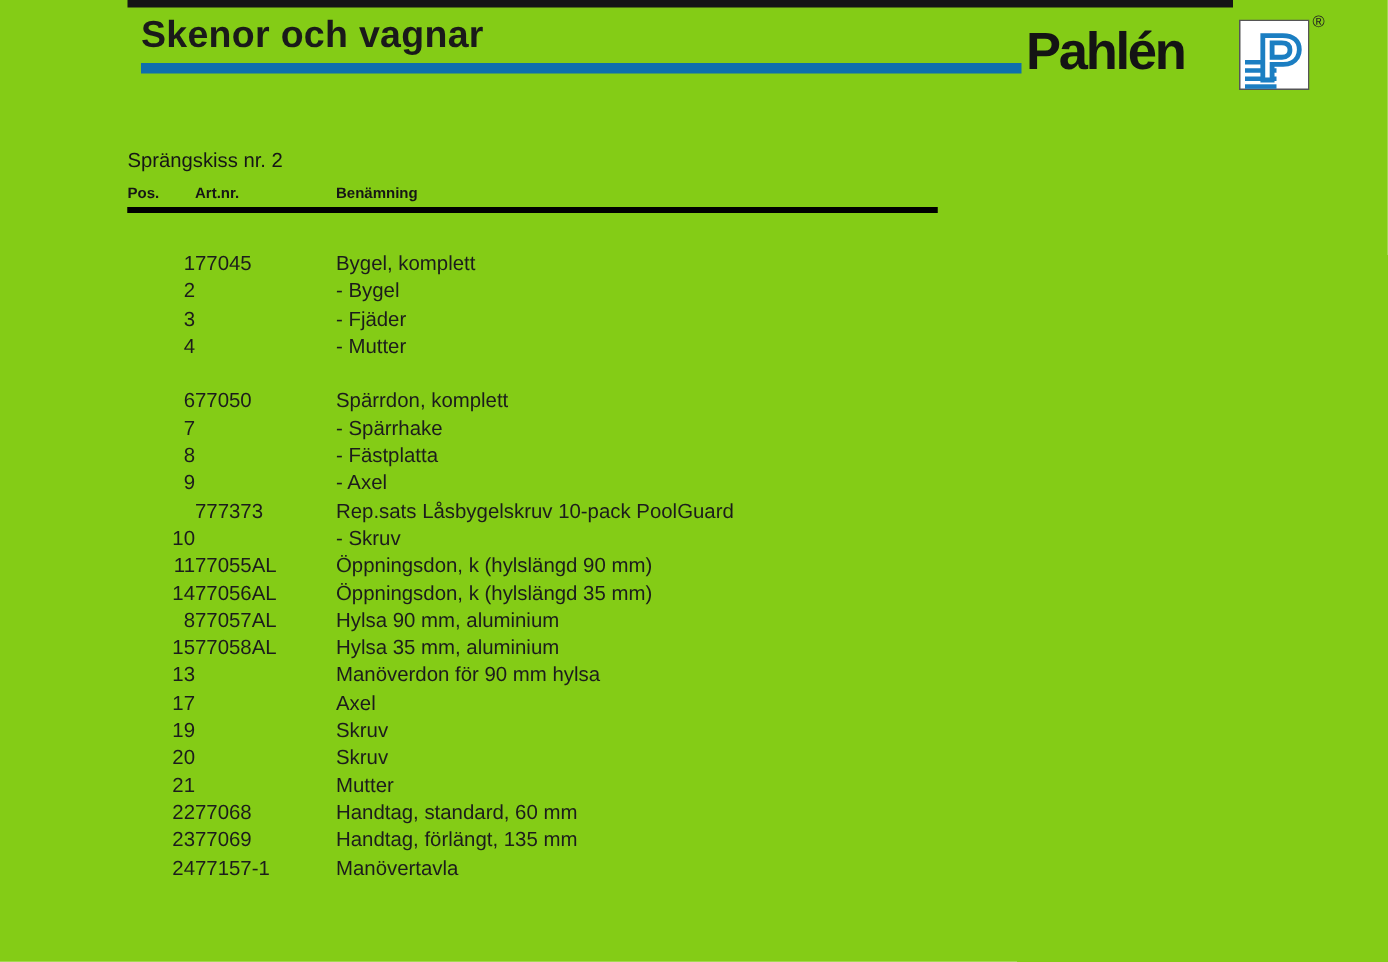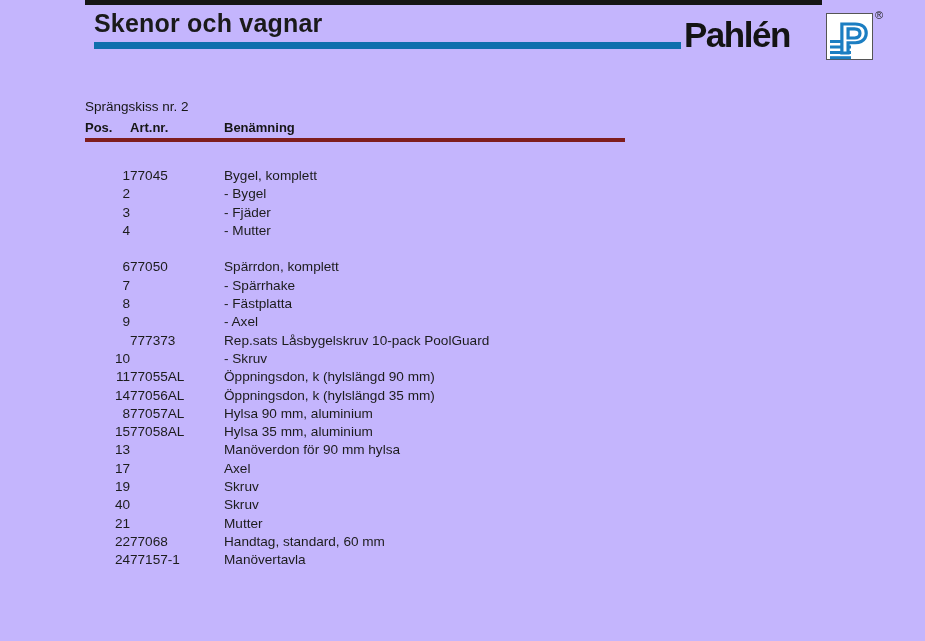--- a/index.html
+++ b/index.html
@@ -4,21 +4,21 @@
 <style>
   html, body { margin:0; padding:0; }
   body {
     width:925px; height:641px;
     background:#ffffff;
     font-family:"Liberation Sans", sans-serif;
     color:#1c1c1c;
     position:relative;
     overflow:hidden;
   }
-  .page { position:absolute; inset:0; background:#c4b5fd; }
+  .page { position:absolute; inset:0; background:#84cc16; }
 
   .top-bar {
     position:absolute; left:85px; top:0; width:737px; height:5px;
     background:#151515;
   }
 
   .title {
     position:absolute; left:94px; top:9px; margin:0;
     font-size:25px; font-weight:bold; letter-spacing:0.2px; color:#1a1a1a;
     white-space:nowrap;
@@ -46,23 +46,23 @@
     position:absolute; left:85px; top:99px;
     font-size:13.5px; font-weight:normal; color:#161616;
     white-space:nowrap;
   }
 
   table.parts {
     position:absolute; left:85px; top:117px; width:540px;
     border-collapse:collapse; table-layout:fixed;
   }
   table.parts th {
-    font-size:13px; font-weight:bold; text-align:left;
+    font-size:10px; font-weight:bold; text-align:left;
     padding:0 0 3px 0; vertical-align:bottom; height:18px;
-    border-bottom:4px solid #7f1d1d;
+    border-bottom:4px solid #000000;
     color:#161616; white-space:nowrap;
   }
   th.pos { width:45px; }
   th.art { width:94px;margin-left:16px; }
   table.parts td {
     font-size:13.6px; height:18.3px; line-height:18.3px;
     padding:0; vertical-align:bottom; white-space:nowrap;
     color:#1c1c1c; overflow:visible;
   }
   td.pos { text-align:right; padding-right:27px; }
@@ -188,35 +188,40 @@
           <td class="pos">17</td>
           <td class="art"></td>
           <td class="desc">Axel</td>
         </tr>
         <tr>
           <td class="pos">19</td>
           <td class="art"></td>
           <td class="desc">Skruv</td>
         </tr>
         <tr>
-          <td class="pos">40</td>
+          <td class="pos">20</td>
           <td class="art"></td>
           <td class="desc">Skruv</td>
         </tr>
         <tr>
           <td class="pos">21</td>
           <td class="art"></td>
           <td class="desc">Mutter</td>
         </tr>
         <tr>
           <td class="pos">22</td>
           <td class="art">77068</td>
           <td class="desc">Handtag, standard, 60 mm</td>
         </tr>
         <tr>
+          <td class="pos">23</td>
+          <td class="art">77069</td>
+          <td class="desc">Handtag, förlängt, 135 mm</td>
+        </tr>
+        <tr>
           <td class="pos">24</td>
           <td class="art">77157-1</td>
           <td class="desc">Manövertavla</td>
         </tr>
       </tbody>
   </table>
 
 </div>
 
 </body></html>

